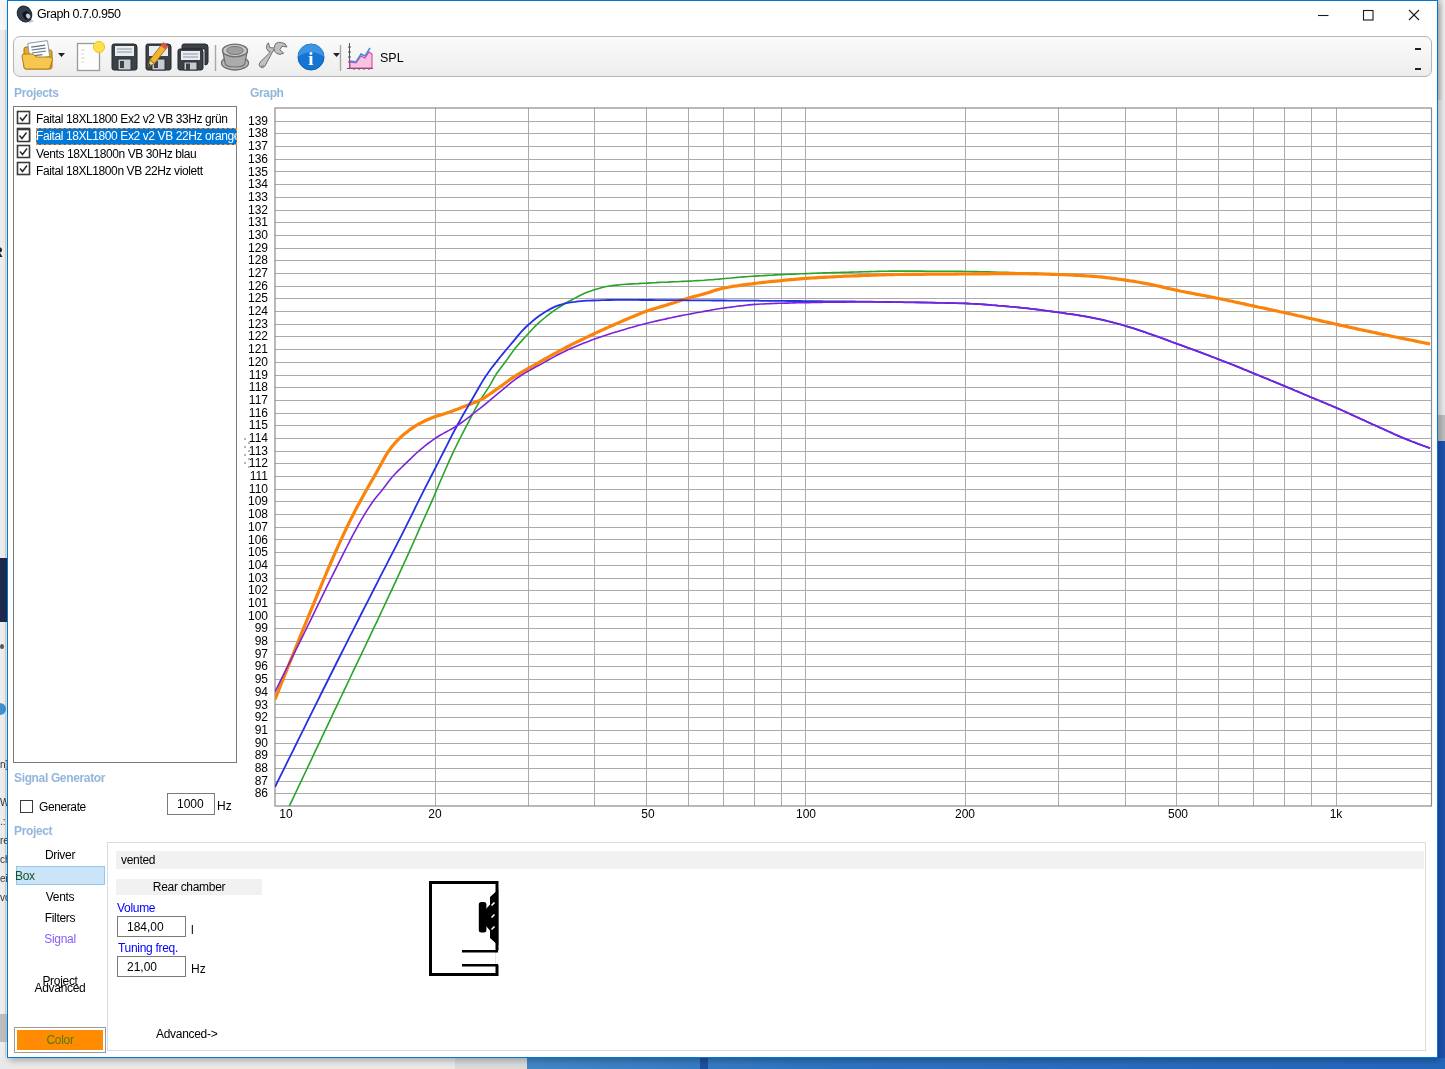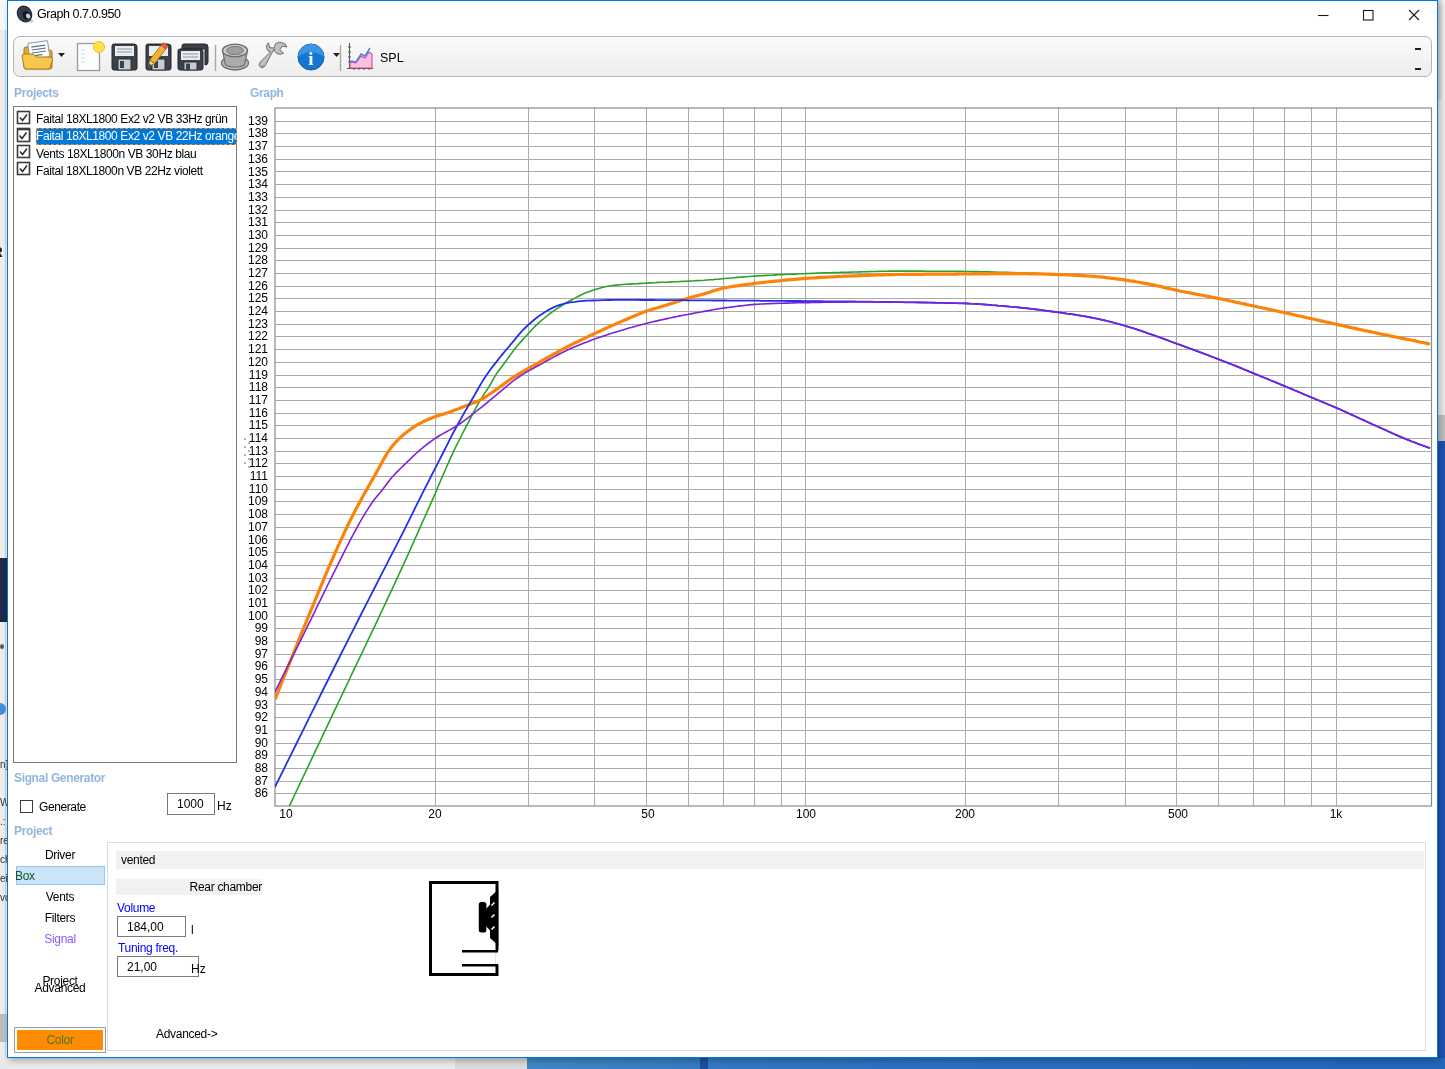--- a/index.html
+++ b/index.html
@@ -372,26 +372,26 @@
 <div class="abs" style="left:15px;top:974px;width:90px;font-size:12px;letter-spacing:-0.3px;color:#000;text-align:center">Project</div>
 
 <div class="abs" style="left:14px;top:1027px;width:92px;height:26px;background:#fff;border:1px solid #9a9a9a"></div>
 <div class="abs" style="left:17px;top:1030px;width:86px;height:20px;background:#ff8c00"></div>
 <div class="abs" style="left:17px;top:1033px;width:86px;font-size:12px;letter-spacing:-0.3px;color:#4d7c0f;text-align:center">Color</div>
 
 <div class="abs" style="left:107px;top:842px;width:1319px;height:209px;border:1px solid #dcdcdc;background:#fff"></div>
 <div class="abs" style="left:116px;top:851px;width:1308px;height:18px;background:#f1f1f1"></div>
 <div class="abs" style="left:121px;top:853px;font-size:12px;letter-spacing:-0.3px;color:#000">vented</div>
 <div class="abs" style="left:116px;top:879px;width:146px;height:16px;background:#f1f1f1"></div>
-<div class="abs" style="left:116px;top:880px;width:146px;font-size:12px;letter-spacing:-0.3px;color:#000;text-align:right">Rear chamber</div>
+<div class="abs" style="left:116px;top:880px;width:146px;font-size:12px;letter-spacing:-0.3px;color:#000;text-align:center">Rear chamber</div>
 <div class="abs blue" style="left:117px;top:901px;font-size:12px;letter-spacing:-0.3px">Volume</div>
 <div class="inp" style="left:117px;top:916px;width:69px;height:21px">184,00</div>
 <div class="abs" style="left:191px;top:923px;font-size:12px;color:#000">l</div>
 <div class="abs blue" style="left:118px;top:941px;font-size:12px;letter-spacing:-0.3px">Tuning freq.</div>
-<div class="inp" style="left:117px;top:956px;width:82px;height:21px">21,00</div>
+<div class="inp" style="left:117px;top:956px;width:69px;height:21px">21,00</div>
 <div class="abs" style="left:191px;top:962px;font-size:12px;color:#000">Hz</div>
 <div class="abs" style="left:156px;top:1027px;font-size:12px;letter-spacing:-0.3px;color:#000">Advanced-&gt;</div>
 
 <svg class="abs" style="left:420px;top:870px" width="100" height="120" viewBox="0 0 100 120">
  <g transform="translate(-420,-870)">
   <rect x="430.5" y="882.5" width="66.5" height="92" fill="none" stroke="#000" stroke-width="3"></rect>
   <rect x="495.2" y="950.5" width="5" height="14.3" fill="#fff"></rect>
   <g stroke="#000" stroke-width="2.4">
           <line x1="462" y1="951.2" x2="498" y2="951.2"></line>
           <line x1="462" y1="965.3" x2="498" y2="965.3"></line>

